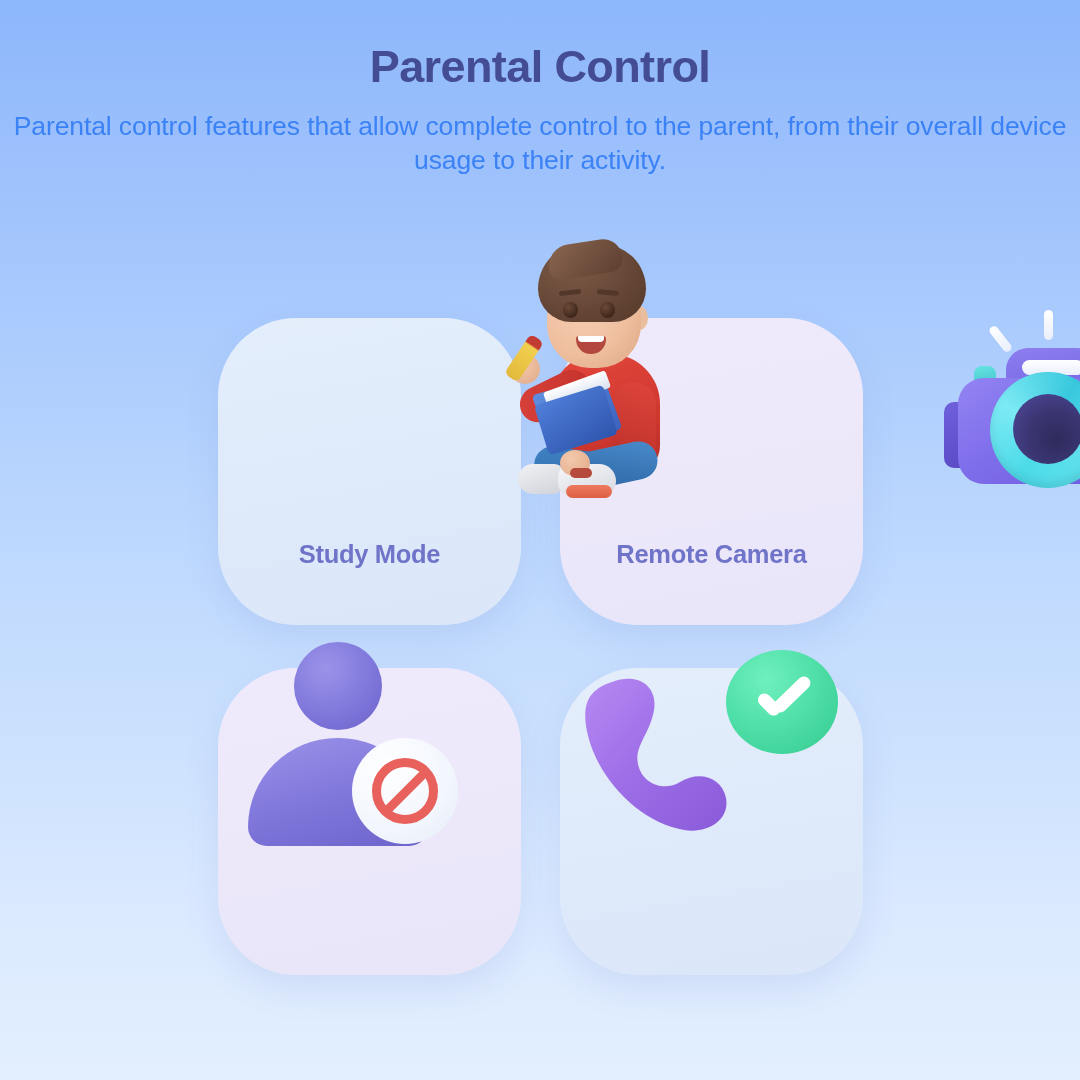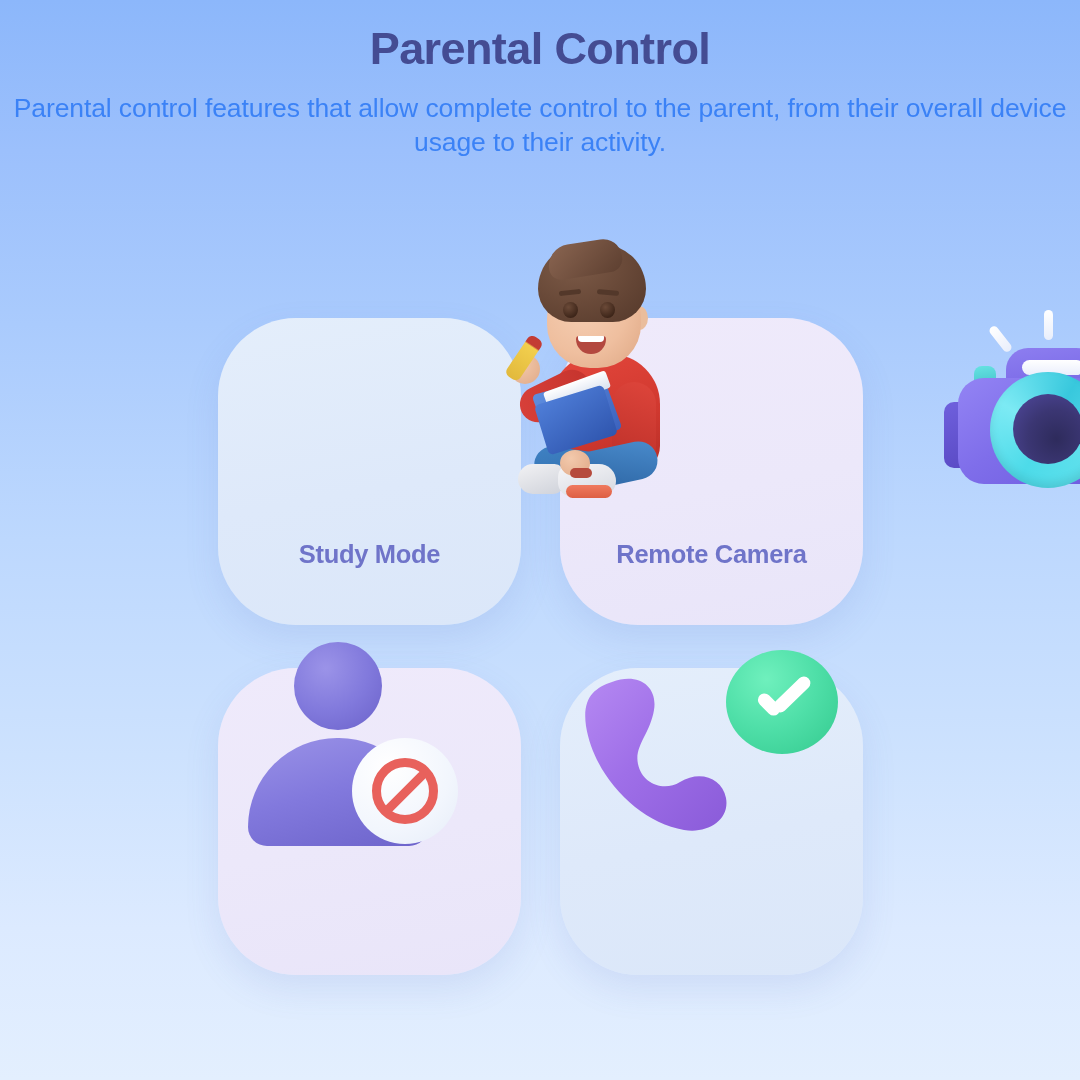--- a/index.html
+++ b/index.html
@@ -27,21 +27,21 @@
     width: 1080px;
     height: 1080px;
     position: relative;
   }
 
   
   .header {
     position: absolute;
     top: 0; left: 0;
     width: 1080px;
-    padding-top: 22px;
+    padding-top: 40px;
     text-align: center;
   }
 
   .page-title {
     font-size: 45px;
     font-weight: bold;
     letter-spacing: -0.6px;
     color: #444c93;
     line-height: 1.22;
   }

